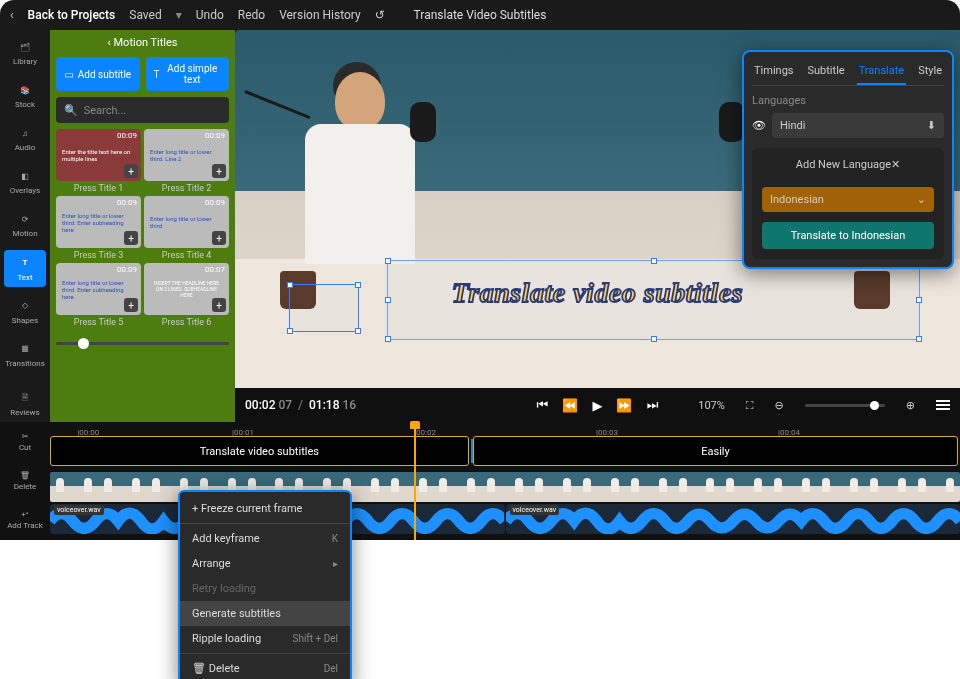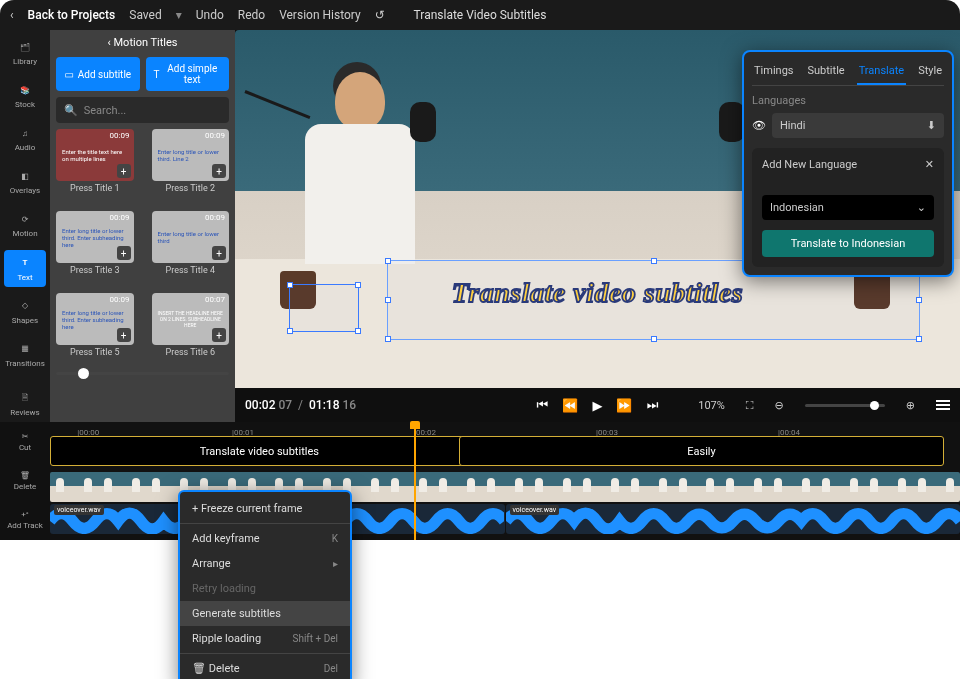--- a/index.html
+++ b/index.html
@@ -6,26 +6,26 @@
 body { background: #fff; width: 960px; height: 679px; overflow: hidden; position: relative; }
 .app { width: 960px; height: 540px; background: #1a1a1a; border-radius: 14px; overflow: visible; position: relative; display: flex; flex-direction: column; }
 .topbar { height: 30px; display: flex; align-items: center; padding: 0 10px; color: #ccc; font-size: 12px; gap: 14px; }
 .topbar .back { color: #fff; font-weight: 500; }
 .topbar .title { position: absolute; left: 50%; transform: translateX(-50%); font-size: 12px; color: #ddd; }
 .body { flex: 1; display: flex; min-height: 0; }
 .rail { width: 50px; background: #1a1a1a; display: flex; flex-direction: column; align-items: center; padding-top: 4px; gap: 6px; }
 .rail-item { width: 42px; height: 42px; display: flex; flex-direction: column; align-items: center; justify-content: center; color: #aaa; font-size: 8px; gap: 2px; border-radius: 4px; }
 .rail-item.active { background: #0a84ff; color: #fff; }
 .rail-icon { width: 16px; height: 16px; display: flex; align-items: center; justify-content: center; }
-.side { width: 185px; background: #404040; padding: 4px 6px; display: flex; flex-direction: column; gap: 6px; }
+.side { width: 185px; background: #4d7c0f; padding: 4px 6px; display: flex; flex-direction: column; gap: 6px; }
 .side-header { color: #fff; font-size: 11px; text-align: center; padding: 2px 0; }
 .side-buttons { display: flex; gap: 6px; }
 .btn-blue { background: #0a84ff; color: #fff; font-size: 10px; padding: 6px 8px; border-radius: 4px; border: none; display: flex; align-items: center; gap: 4px; flex: 1; justify-content: center; }
 .search { background: #2a2a2a; border-radius: 4px; height: 26px; display: flex; align-items: center; padding: 0 8px; gap: 6px; color: #888; font-size: 11px; }
-.grid { display: grid; grid-template-columns: 1fr 1fr; gap: 18px; overflow: auto; }
+.grid { display: grid; grid-template-columns: 1fr 1fr; gap: 3px; overflow: auto; }
 .card { display: flex; flex-direction: column; gap: 2px; }
 .thumb { height: 52px; border-radius: 4px; position: relative; padding: 6px; font-size: 6px; color: #fff; display: flex; flex-direction: column; justify-content: center; }
 .thumb .time { position: absolute; top: 2px; right: 4px; font-size: 8px; color: #fff; }
 .thumb .plus { position: absolute; bottom: 3px; right: 3px; width: 14px; height: 14px; background: #444; border-radius: 3px; color: #fff; font-size: 10px; display: flex; align-items: center; justify-content: center; }
 .card-label { font-size: 9px; color: #ccc; text-align: center; }
 .thumb.t1 { background: #8b3a3a; }
 .thumb.t2 { background: #bbb; }
 .thumb.t3 { background: #bbb; }
 .thumb.t4 { background: #bbb; }
 .thumb.t5 { background: #bbb; }
@@ -73,21 +73,21 @@
 .timeline-area { height: 118px; background: #111; display: flex; position: relative; }
 .tl-rail { width: 50px; background: #111; display: flex; flex-direction: column; }
 .tl-rail-item { flex: 1; display: flex; flex-direction: column; align-items: center; justify-content: center; color: #aaa; font-size: 8px; gap: 2px; }
 .tl-body { flex: 1; position: relative; }
 .ruler { height: 14px; position: relative; font-size: 8px; color: #888; }
 .ruler span { position: absolute; top: 6px; }
 .tracks { position: absolute; top: 14px; left: 0; right: 0; bottom: 0; }
 .track { height: 34px; position: relative; }
 .clip-sub { position: absolute; top: 0; height: 30px; background: #000; border: 1px solid #d4af37; border-radius: 3px; color: #fff; font-size: 11px; display: flex; align-items: center; justify-content: center; }
 .clip-sub.a { left: 0; width: 46%; }
-.clip-sub.b { right: 16px; width: 53.3%; }
+.clip-sub.b { right: 2px; width: 53.3%; }
 .divider-blue { position: absolute; left: 46.3%; top: 3px; width: 2px; height: 24px; background: #0a84ff; }
 .track-video { height: 30px; position: relative; top: 2px; display: flex; overflow: hidden; border-radius: 2px; }
 .frame { flex: 1; background: linear-gradient(180deg,#3a6a7a 0%,#3a6a7a 48%,#e0d8cc 48%); position: relative; }
 .frame::before, .frame::after { content: ""; position: absolute; width: 8px; height: 14px; background: #f0ece5; border-radius: 4px 4px 0 0; top: 6px; }
 .frame::before { left: 6px; }
 .frame::after { right: 6px; }
 .track-audio { height: 30px; position: relative; top: 4px; display: flex; gap: 1px; }
 .audio-clip { flex: 1; background: #1a2838; border-radius: 3px; position: relative; overflow: hidden; }
 .audio-label { position: absolute; top: 1px; left: 4px; font-size: 7px; background: #333; color: #fff; padding: 1px 3px; border-radius: 2px; z-index: 2; }
 .wave { position: absolute; inset: 0; }
@@ -103,22 +103,22 @@
 .cm-key { color: #888; font-size: 10px; }
 
 
 .trans-panel { position: absolute; right: 6px; top: 50px; width: 212px; background: #2a2a2a; border: 2px solid #0a84ff; border-radius: 8px; padding: 8px; font-size: 11px; color: #ccc; z-index: 90; box-shadow: 0 4px 20px rgba(0,0,0,0.5); }
 .tabs { display: flex; gap: 10px; border-bottom: 1px solid #444; margin-bottom: 8px; font-size: 11px; }
 .tab { padding: 4px 2px 6px; color: #ccc; }
 .tab.active { color: #0a84ff; border-bottom: 2px solid #0a84ff; }
 .lang-row { display: flex; align-items: center; gap: 6px; margin-bottom: 10px; }
 .lang-chip { flex: 1; background: #3a3a3a; padding: 6px 8px; border-radius: 4px; display: flex; justify-content: space-between; align-items: center; }
 .add-lang { background: #222; border-radius: 6px; padding: 10px; }
-.add-lang-head { display: flex; justify-content: space-between; margin-bottom: 24px; }
-.select { background: #000000; padding: 6px 8px; border-radius: 4px; display: flex; justify-content: space-between; margin-bottom: 10px; }
+.add-lang-head { display: flex; justify-content: center; margin-bottom: 16px; }
+.select { background: #a16207; padding: 6px 8px; border-radius: 4px; display: flex; justify-content: space-between; margin-bottom: 10px; }
 .trans-btn { background: #0f766e; color: #fff; padding: 7px; border-radius: 4px; text-align: center; font-size: 11px; }
 .bars-icon { display:inline-block; width:14px; height:10px; background: linear-gradient(#fff,#fff) 0 0/14px 2px no-repeat, linear-gradient(#fff,#fff) 0 4px/14px 2px no-repeat, linear-gradient(#fff,#fff) 0 8px/14px 2px no-repeat; }
 </style>
 </head>
 <body>
 
 <div class="app">
   <div class="topbar">
     <span>‹</span>
     <span class="back">Back to Projects</span>

